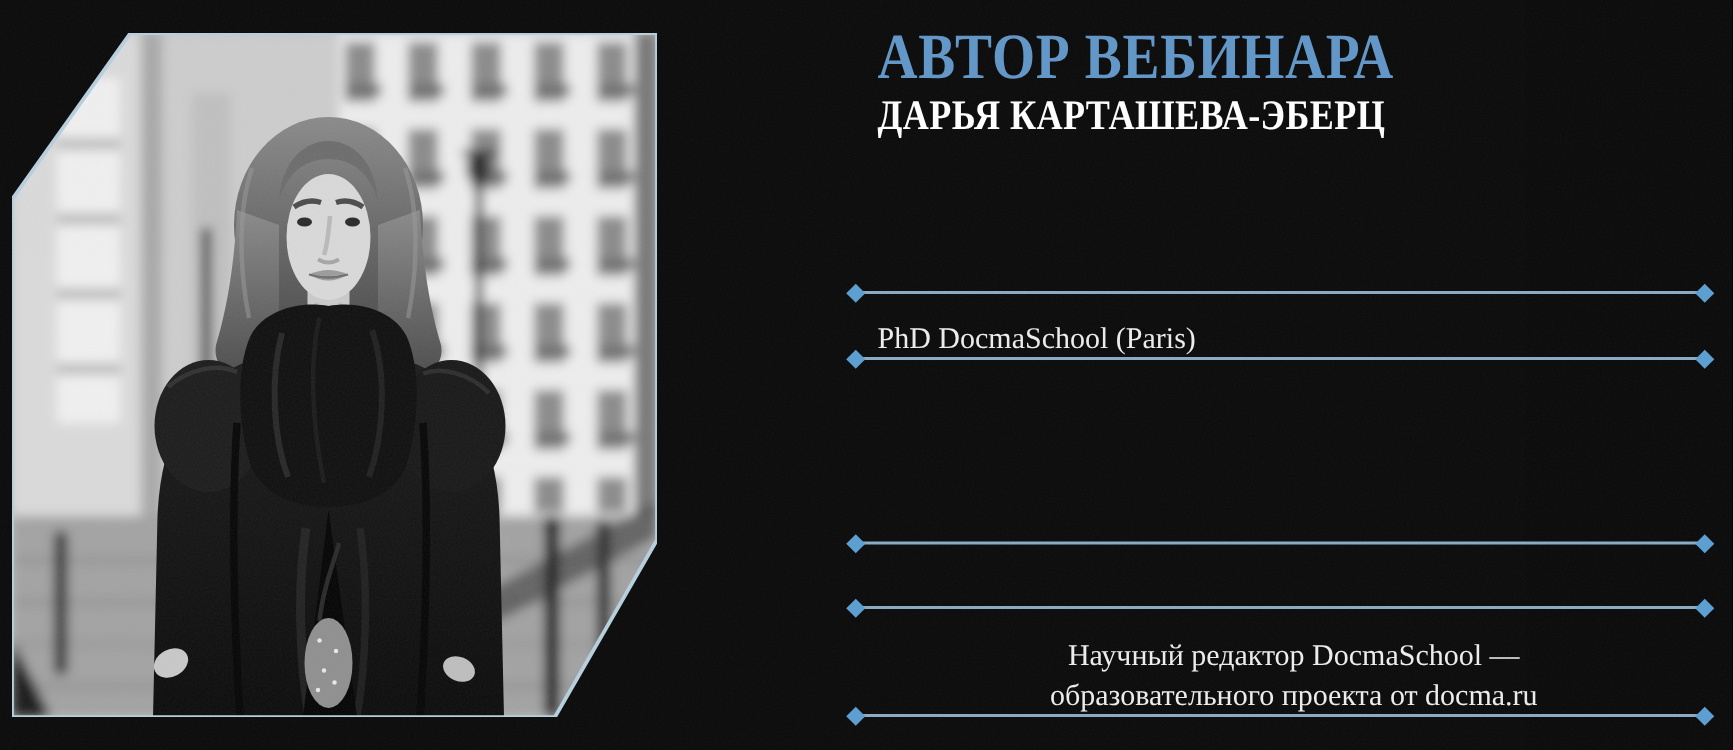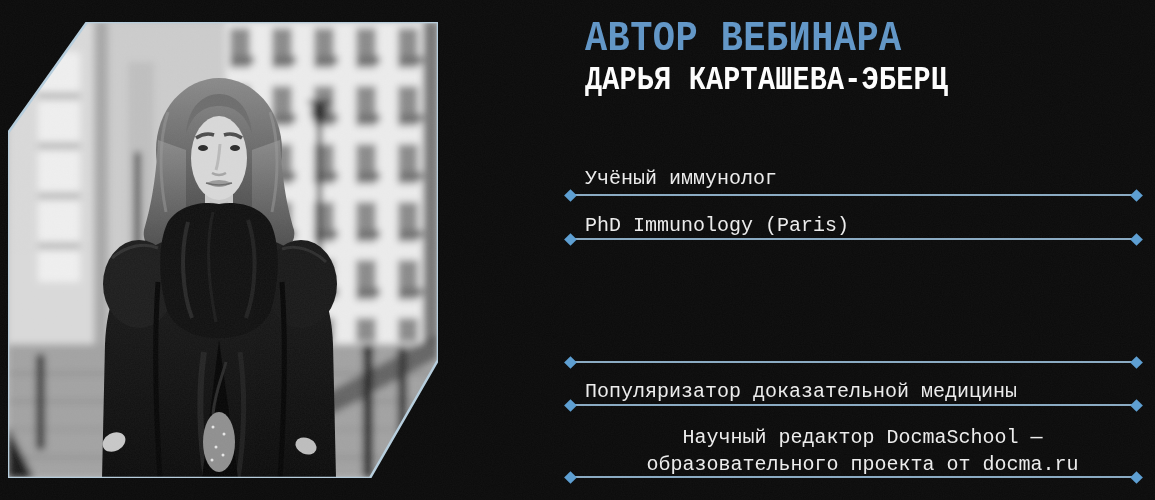--- a/index.html
+++ b/index.html
@@ -1,31 +1,31 @@
 <!DOCTYPE html>
 <html><head>
 <meta charset="utf-8">
 <style>
   html,body { margin:0; padding:0; background:#000; }
   .stage {
     position:relative; width:1155px; height:500px; overflow:hidden;
     background:#0b0b0b;
-    font-family:Liberation Mono, monospace;
+    font-family:Liberation Serif, serif;
   }
   .noise { position:absolute; left:0; top:0; z-index:1; pointer-events:none; }
   .photo-wrap { position:absolute; left:8px; top:22px; width:430px; height:456px; z-index:2; }
   .content { position:absolute; left:567px; top:0; width:573px; height:500px; z-index:2; }
 
   .title {
     position:absolute; left:18px; top:14px; margin:0;
     font-size:43px; font-weight:bold; color:#6397c7; letter-spacing:0.5px;
   }
   .subtitle {
     position:absolute; left:18px; top:62px; margin:0;
-    font-size:33px; font-weight:bold; color:#fdfdfd; letter-spacing:0.3px;
+    font-size:28px; font-weight:bold; color:#fdfdfd; letter-spacing:0.3px;
   }
   .cond { display:inline-block; transform:scaleX(0.86); transform-origin:0 50%; white-space:nowrap; }
 
   .cred-text {
     position:absolute; left:18px; right:0;
     font-size:20px; line-height:26px; color:#ececec; white-space:pre-line;
   }
   .t0{top:166px} .t1{top:213px} .t2{top:259px} .t3{top:379px} .t4{top:424px; line-height:27px;text-align:center;}
 
   .sep { position:absolute; left:2px; right:2px; height:2px; background:#8babc3; }
@@ -154,38 +154,36 @@
         <rect width="430" height="456" filter="url(#pGrain)" opacity="0.10"></rect>
       </g>
       <path d="M79,0 L430,0 L430,338 L362,456 L0,456 L0,111 Z" fill="none" stroke="#b7cedd" stroke-width="2.5"></path>
     </svg>
   </div>
 
   <div class="content">
     <h1 class="title"><span class="cond">АВТОР ВЕБИНАРА</span></h1>
     <h2 class="subtitle"><span class="cond">ДАРЬЯ КАРТАШЕВА-ЭБЕРЦ</span></h2>
 
-    <div class="cred-text t0">Учёный иммунолог</div>
     <div class="sep s0">
       <span class="dia left"></span>
       <span class="dia right"></span>
     </div>
 
-    <div class="cred-text t1">PhD Immunology (Paris)</div>
+    <div class="cred-text t1">PhD DocmaSchool (Paris)</div>
     <div class="sep s1">
       <span class="dia left"></span>
       <span class="dia right"></span>
     </div>
 
     <div class="sep s2">
       <span class="dia left"></span>
       <span class="dia right"></span>
     </div>
 
-    <div class="cred-text t3">Популяризатор доказательной медицины</div>
     <div class="sep s3">
       <span class="dia left"></span>
       <span class="dia right"></span>
     </div>
 
     <div class="cred-text t4">Научный редактор DocmaSchool —
 образовательного проекта от docma.ru</div>
     <div class="sep s4">
       <span class="dia left"></span>
       <span class="dia right"></span>

